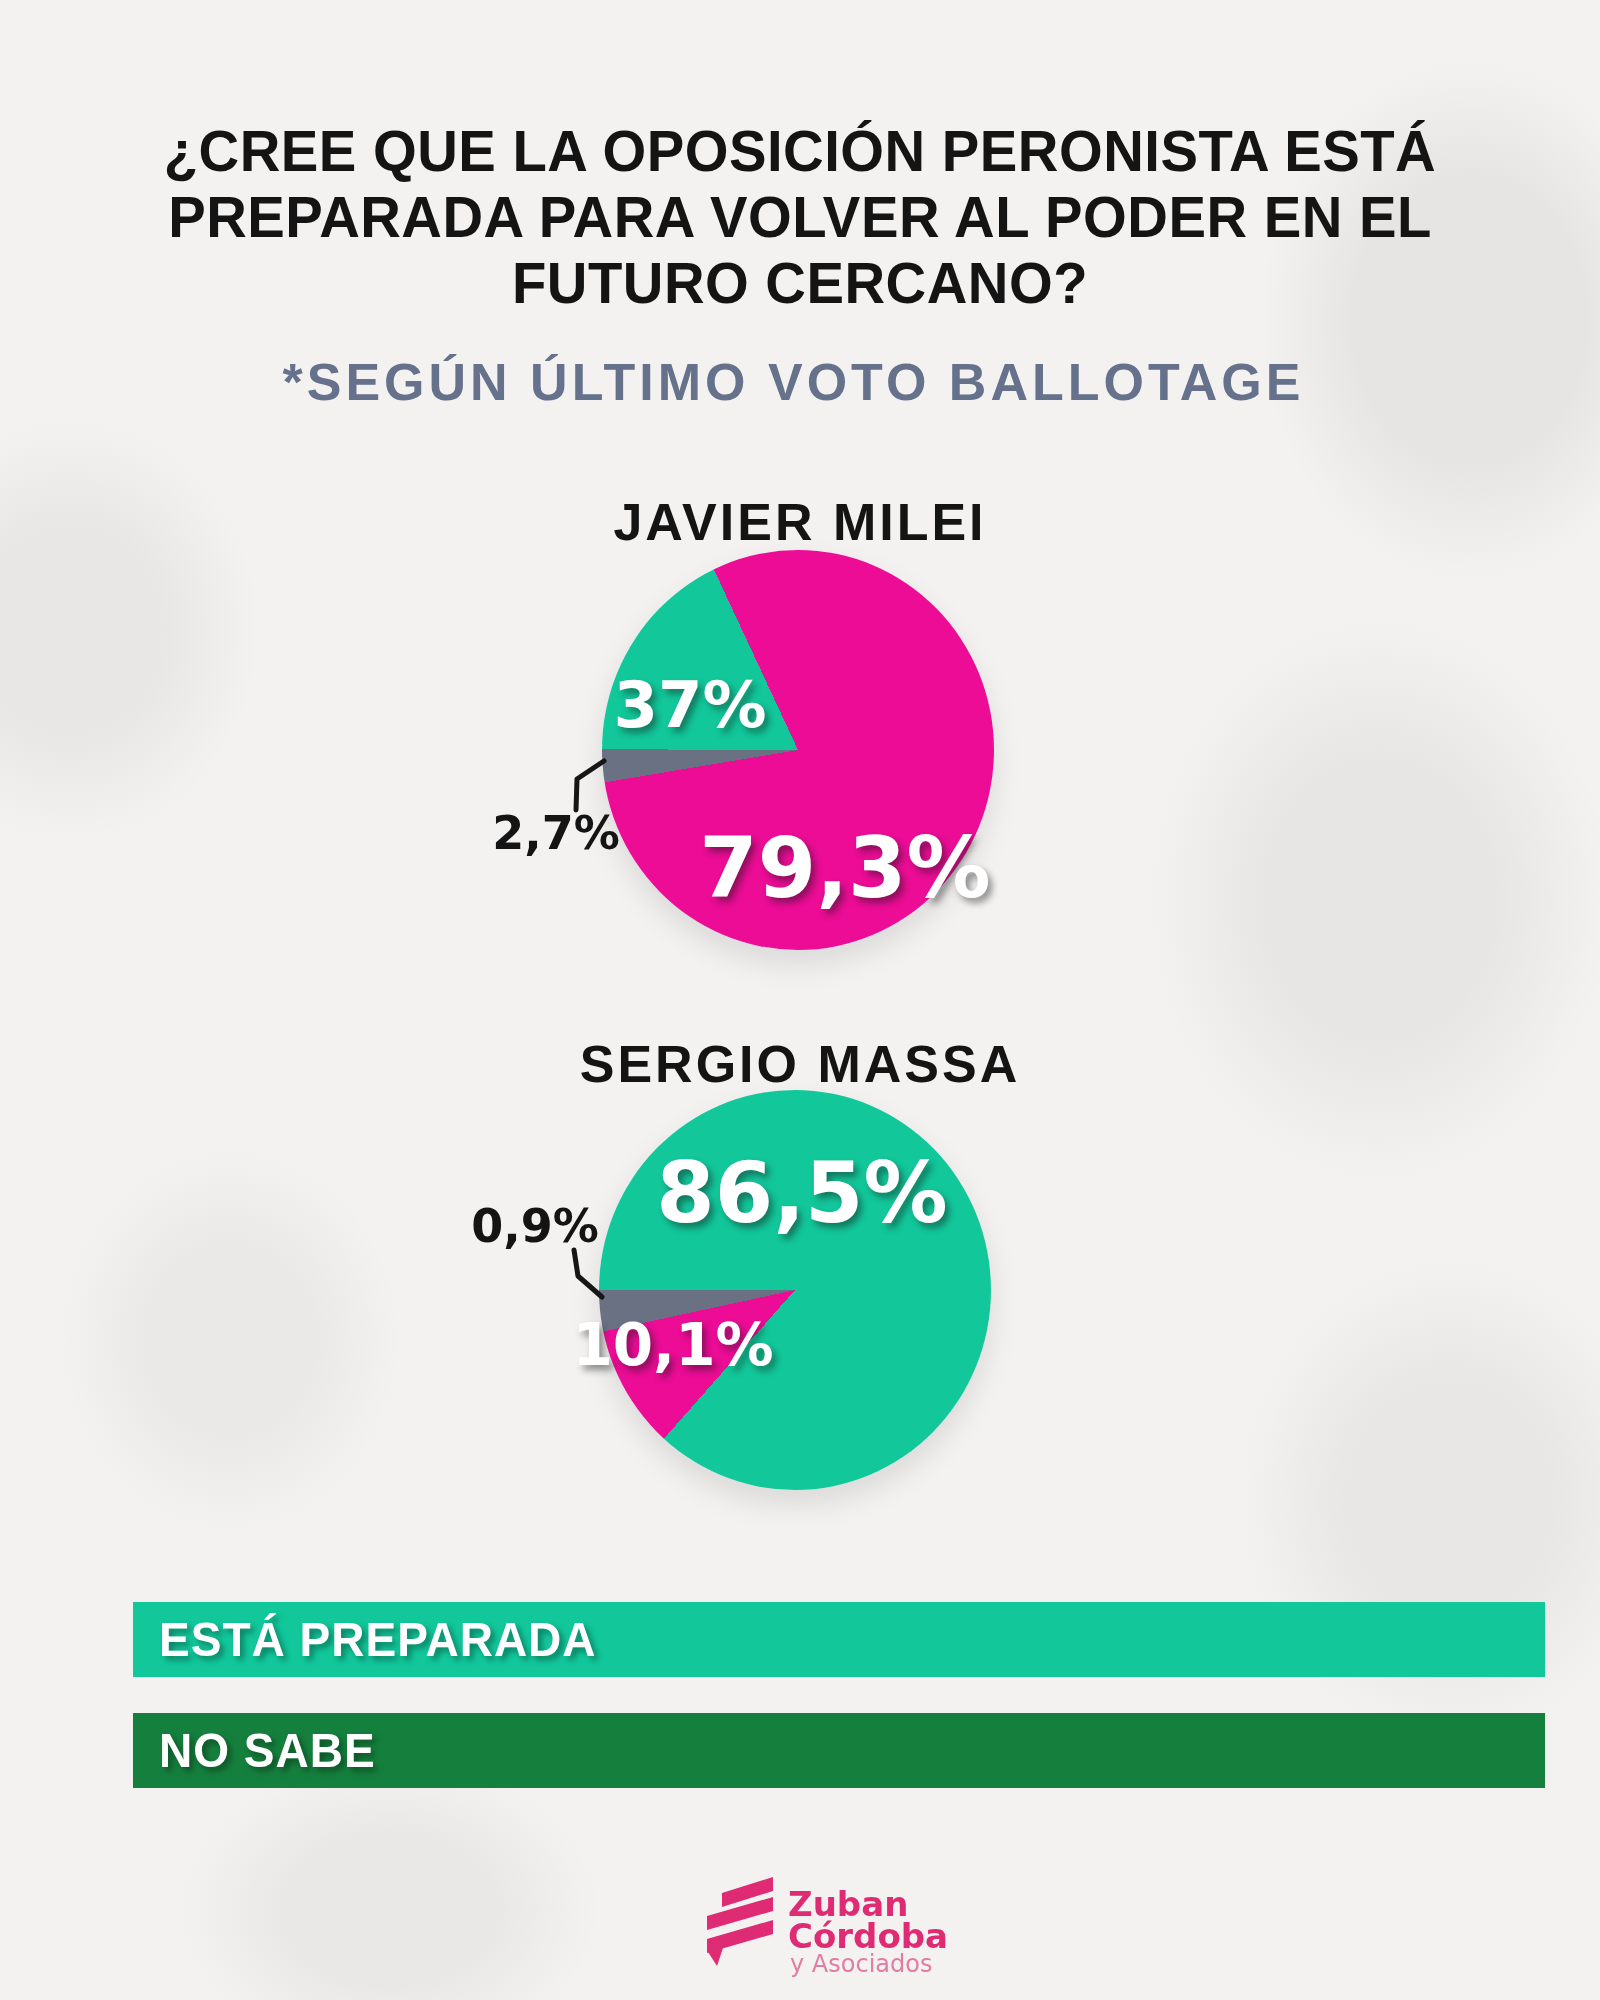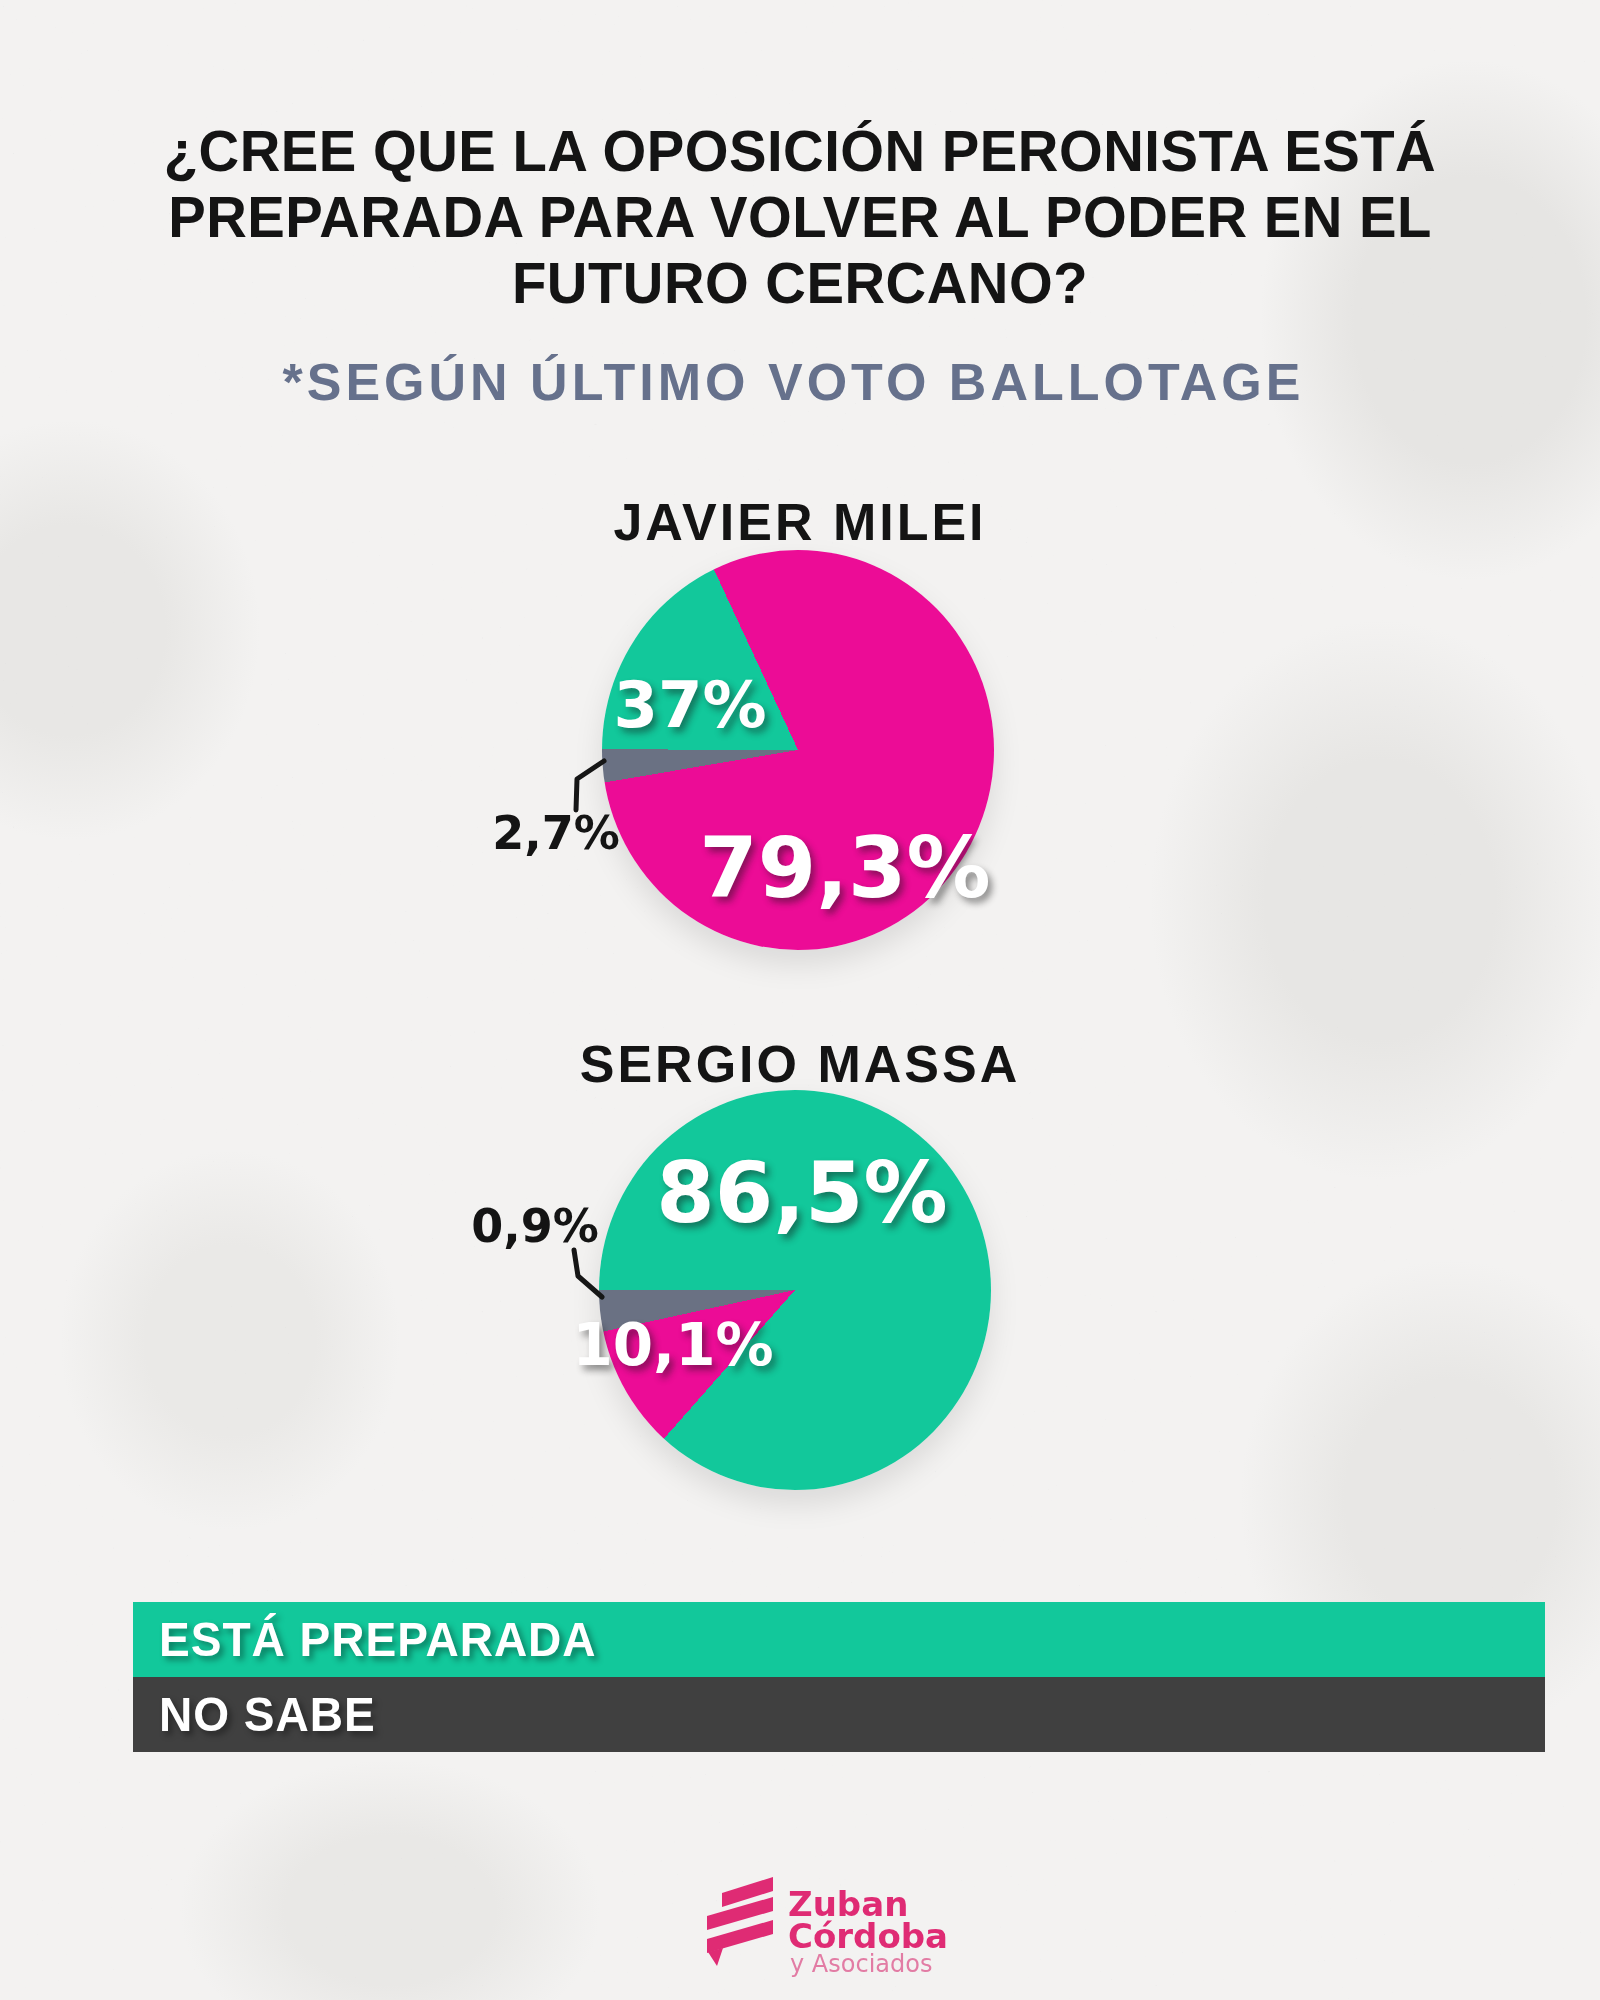--- a/index.html
+++ b/index.html
@@ -103,21 +103,21 @@
 
     <svg class="leaders" xmlns="http://www.w3.org/2000/svg">
       <polyline points="576,810 577,779 604,761" fill="none" stroke="#161616" stroke-width="5" stroke-linejoin="round" stroke-linecap="round"></polyline>
       <polyline points="574,1250 578,1276 602,1297" fill="none" stroke="#161616" stroke-width="5" stroke-linejoin="round" stroke-linecap="round"></polyline>
     </svg>
 
     <div class="legend">
       <div class="legend-row" style="background: rgb(18, 200, 155);">
         <span>ESTÁ PREPARADA</span>
       </div>
-      <div class="legend-row" style="background: #404040;">
+      <div class="legend-row" style="background: #15803d; margin-top: 36px;">
         <span>NO SABE</span>
       </div>
     </div>
 
     <div class="brand">
       <svg class="brand-icon" width="70" height="96" viewBox="0 0 70 96" xmlns="http://www.w3.org/2000/svg">
         <polygon points="17,21 68,5 68,19 17,35" fill="#DF2B74"></polygon>
         <polygon points="2,44 68,25 68,39 2,58" fill="#DF2B74"></polygon>
         <polygon points="2,67 68,48 68,62 2,81" fill="#DF2B74"></polygon>
         <polygon points="3,80 18,76 12,94" fill="#DF2B74"></polygon>

